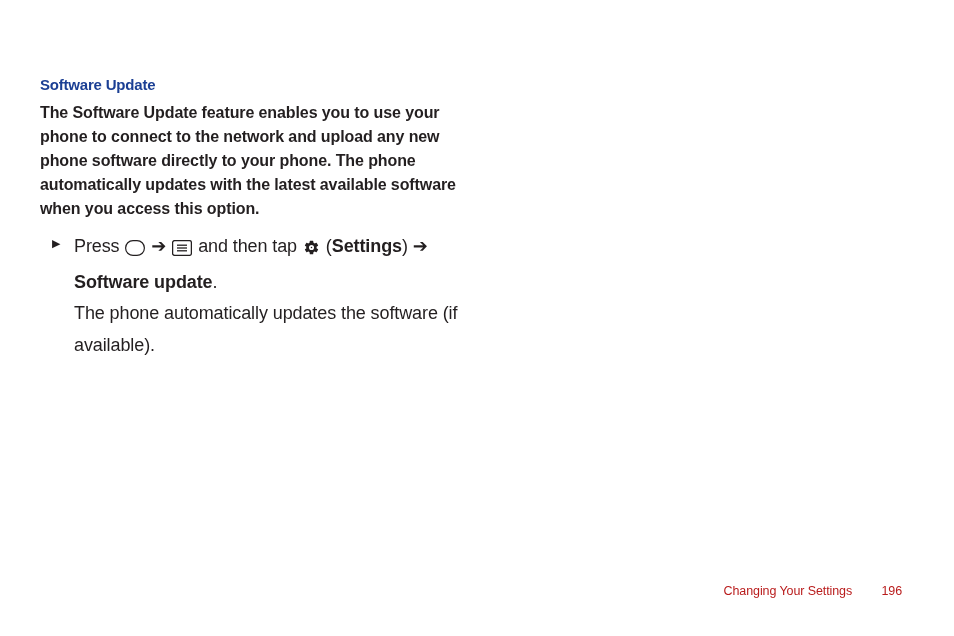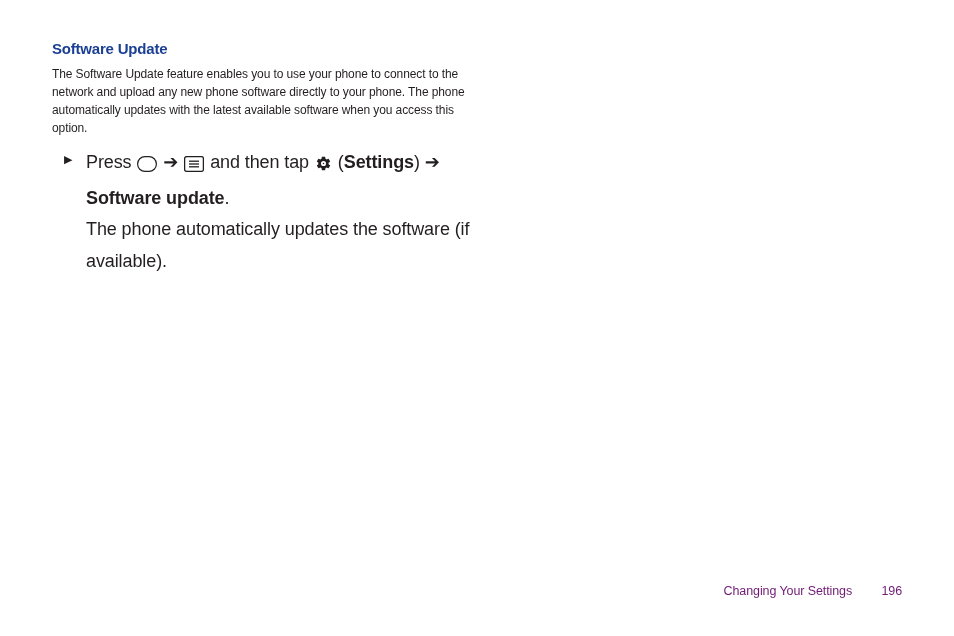--- a/index.html
+++ b/index.html
@@ -5,36 +5,38 @@
     * { margin: 0; padding: 0; box-sizing: border-box; }
     body {
       width: 954px;
       height: 636px;
       background: #ffffff;
       font-family: Arial, Helvetica, sans-serif;
       color: #231f20;
       position: relative;
     }
     .page {
-      padding: 40px 40px 0 52px;
+      padding: 40px 40px 0 40px;
       width: 520px;
+      margin-top: 36px;
     }
     .heading {
       font-weight: 900;
       font-size: 15px;
       margin-bottom: 8px;
       letter-spacing: -0.2px;
     }
     .intro {
-      font-size: 12px;
+      font-size: 16px;
       line-height: 1.5;
       font-family: "Helvetica Neue", Arial, sans-serif;
       font-stretch: condensed;
       letter-spacing: -0.1px;
       margin-bottom: 10px;
+      font-weight: bold;
     }
     .step-row { display: flex; align-items: flex-start; }
     .bullet {
       width: 34px;
       flex: 0 0 34px;
       font-size: 11px;
       padding-top: 6px;
       padding-left: 12px;
     }
     .step-body {
@@ -51,21 +53,21 @@
       margin: 0 1px;
     }
     .footer {
       position: absolute;
       bottom: 38px;
       right: 52px;
       font-size: 12.5px;
       font-family: "Helvetica Neue", Arial, sans-serif;
       font-stretch: condensed;
       letter-spacing: -0.1px;
-      color: #701a75;
+      color: #b91c1c;
     }
     .footer .pn { margin-left: 26px; }
   </style>
 </head>
 <body>
 
 <div class="page">
   <h3 class="heading" style="color: rgb(27, 63, 148);">
     <span>Software Update</span>
   </h3>

